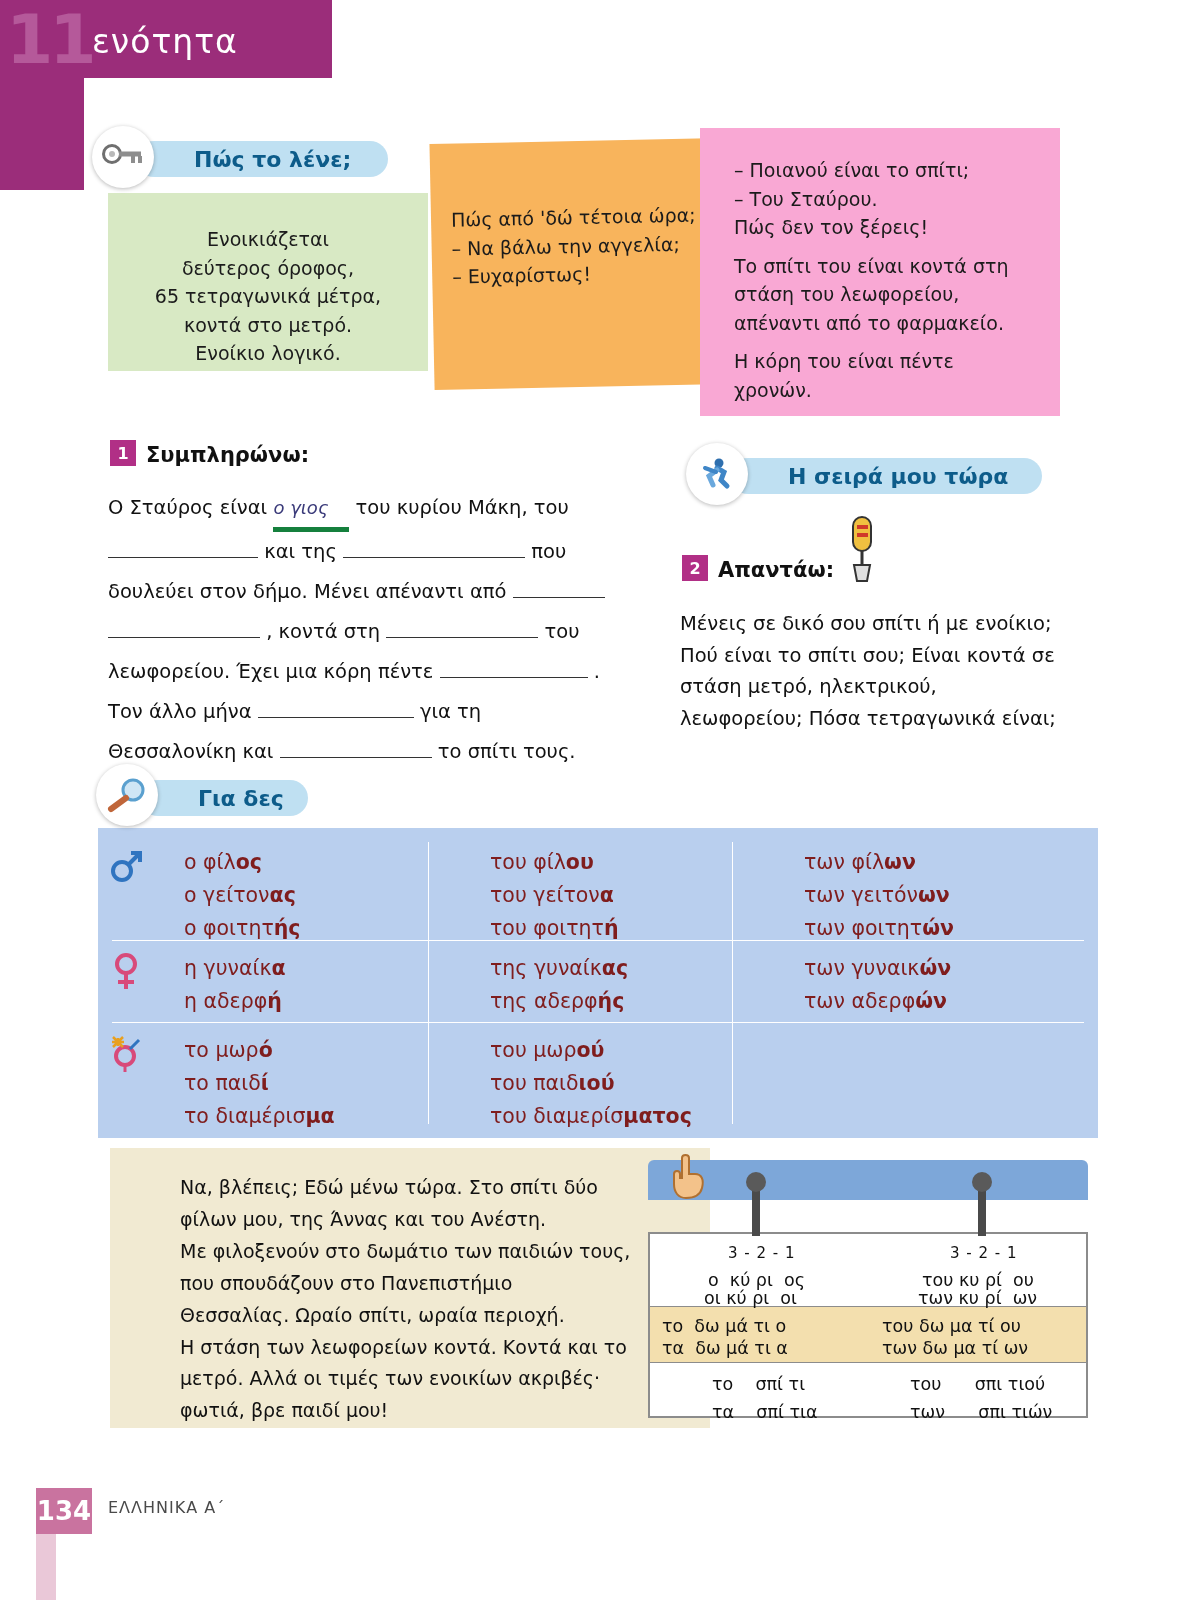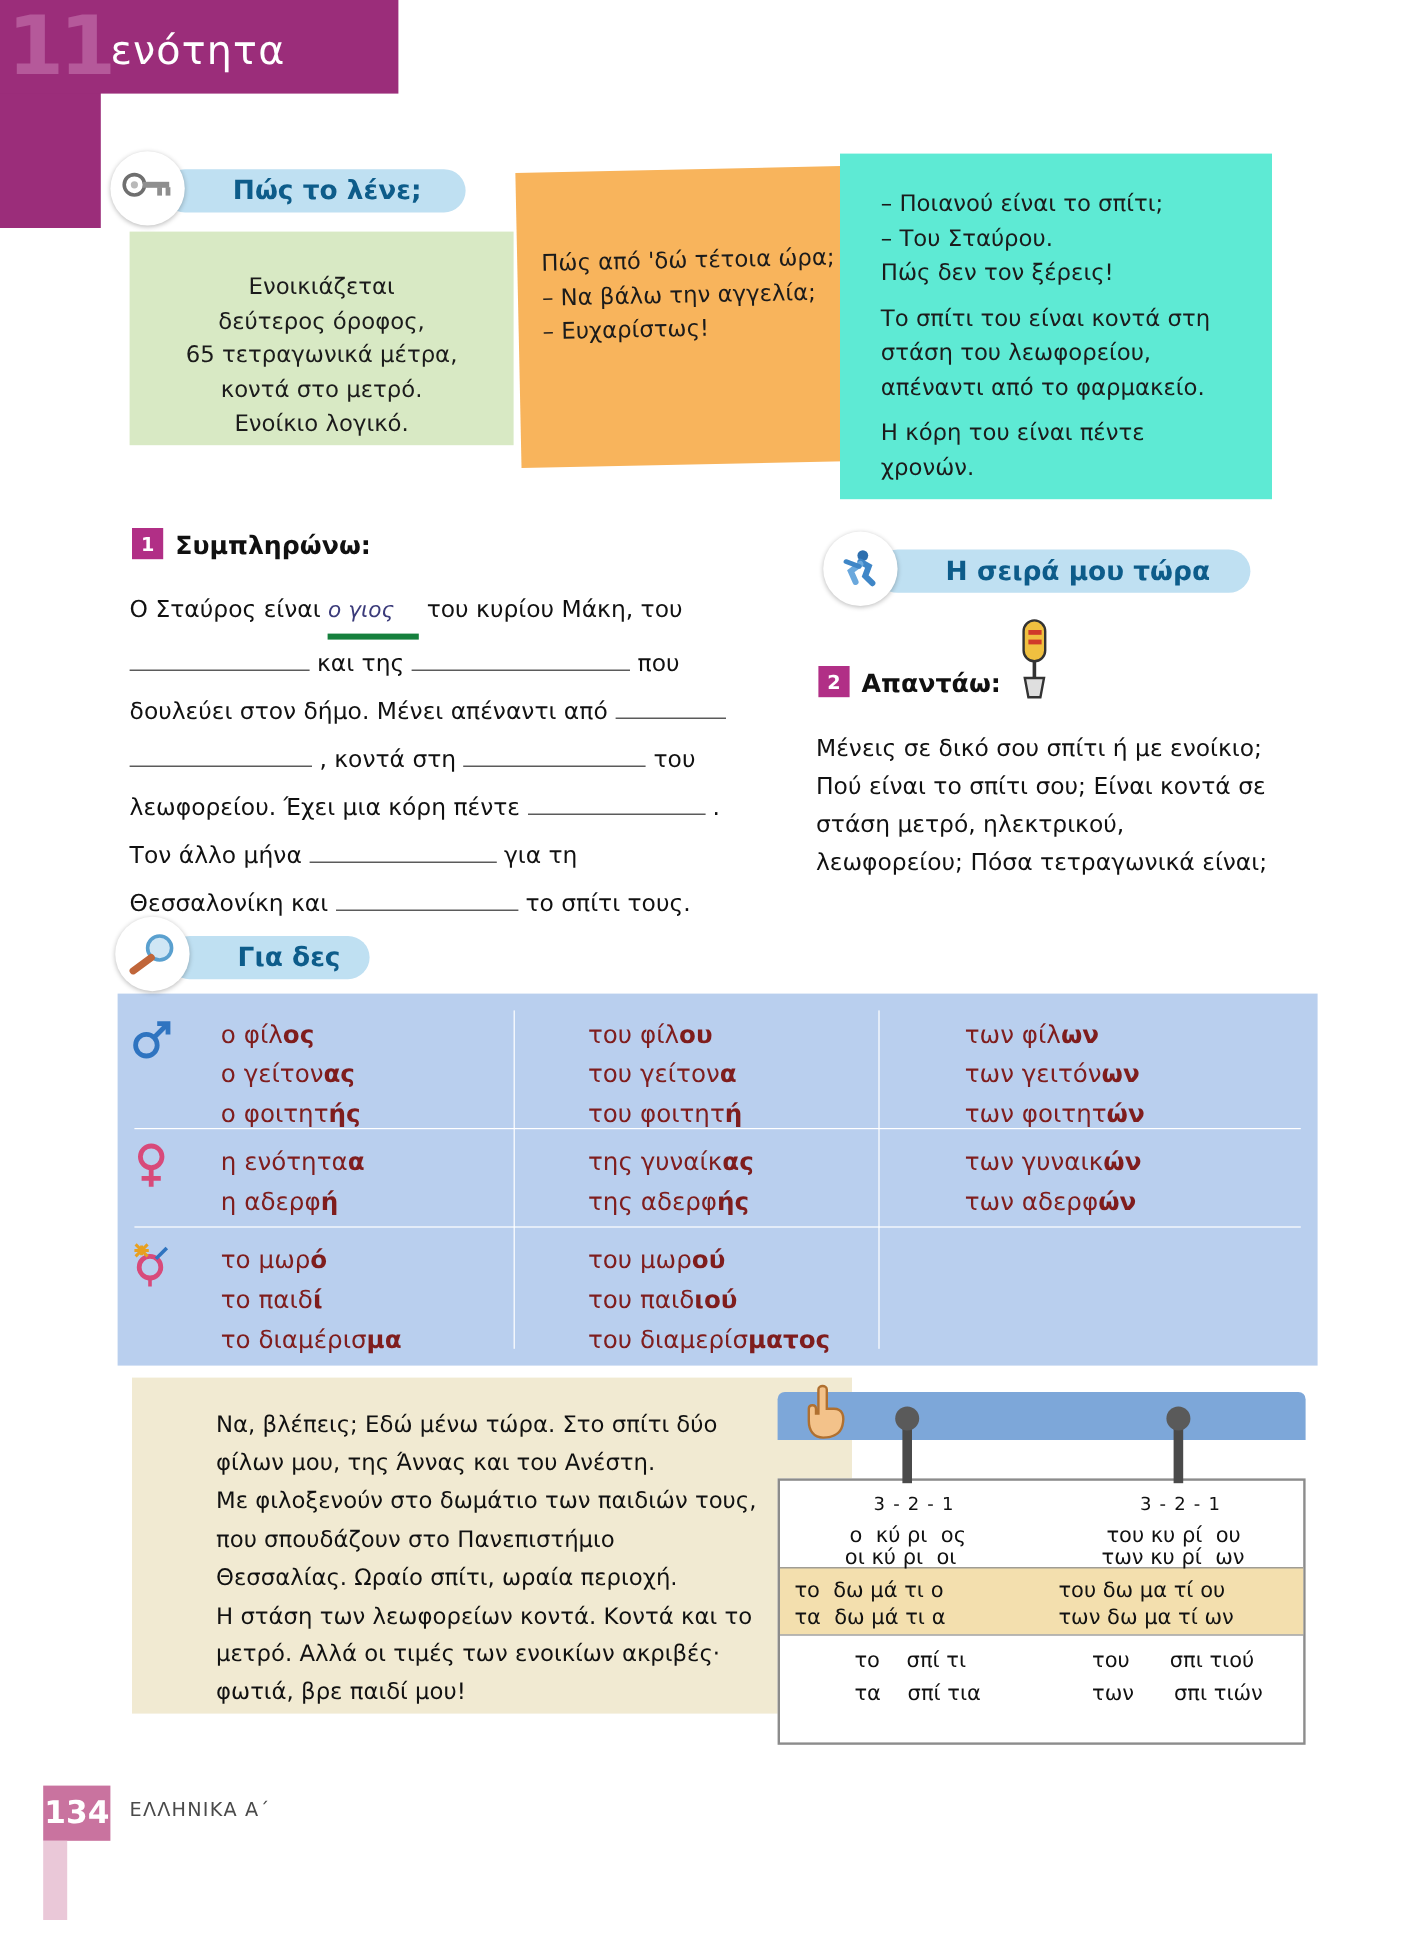--- a/index.html
+++ b/index.html
@@ -56,21 +56,21 @@
   
   .note {
     position:absolute;
     padding:18px 20px;
     font-size:19px;
     line-height:1.5;
     color:#1b1b1b;
   }
   .note-green { background:#d8e9c4; }
   .note-orange { background:#f8b45c; }
-  .note-blue { background:#5eead4; }
+  .note-blue { background:#f9a8d4; }
 
   .note-green { text-align:center; }
 
   
   .tasknum {
     position:absolute;
     width:26px; height:26px;
     background:#b12f86;
     color:#fff; font-size:16px; font-weight:bold;
     display:flex; align-items:center; justify-content:center;
@@ -112,21 +112,21 @@
     position:absolute; left:110px; top:1148px; width:600px; height:280px;
     background:#f1ead2;
   }
   .beige-text {
     position:absolute; left:140px; top:1172px; width:560px;
     font-size:19px; line-height:1.68; color:#111;margin-left:40px;
   }
 
   
   .acc-table {
-    position:absolute; left:648px; top:1232px; width:440px; height:222px;
+    position:absolute; left:648px; top:1232px; width:440px; height:186px;
     background:#ffffff; border:2px solid #8c8c8c;
   }
   .acc-band { position:absolute; left:0; right:0; background:#f3dfae; }
   .acc-line { position:absolute; left:0; right:0; height:1px; background:#8c8c8c; }
   .acc-txt { position:absolute; font-size:17.5px; color:#111; white-space:pre; }
   .acc-head { position:absolute; font-size:15px; letter-spacing:1px; color:#111; }
 
   .blue-tab {
     position:absolute; left:648px; top:1160px; width:440px; height:40px;
     background:#7da7d9; border-radius:6px 6px 0 0;
@@ -299,21 +299,21 @@
   </div>
 
   <div class="symbol" style="left:10px; top:124px;">
     <svg width="36" height="40" viewBox="0 0 36 40">
       <circle cx="18" cy="12" r="9" fill="none" stroke="#d84a7a" stroke-width="4"></circle>
       <path d="M18 21 L18 37" stroke="#d84a7a" stroke-width="4"></path>
       <path d="M10 30 L26 30" stroke="#d84a7a" stroke-width="4"></path>
     </svg>
   </div>
   <div class="gcell" style="position:absolute; left:86px; top:124px;">
-    <div><span>η ενότητα</span><b>α</b></div>
+    <div><span>η γυναίκ</span><b>α</b></div>
     <div><span>η αδερφ</span><b>ή</b></div>
   </div>
   <div class="gcell" style="position:absolute; left:392px; top:124px;">
     <div><span>της  γυναίκ</span><b>ας</b></div>
     <div><span>της  αδερφ</span><b>ής</b></div>
   </div>
   <div class="gcell" style="position:absolute; left:706px; top:124px;">
     <div><span>των  γυναικ</span><b>ών</b></div>
     <div><span>των  αδερφ</span><b>ών</b></div>
   </div>

